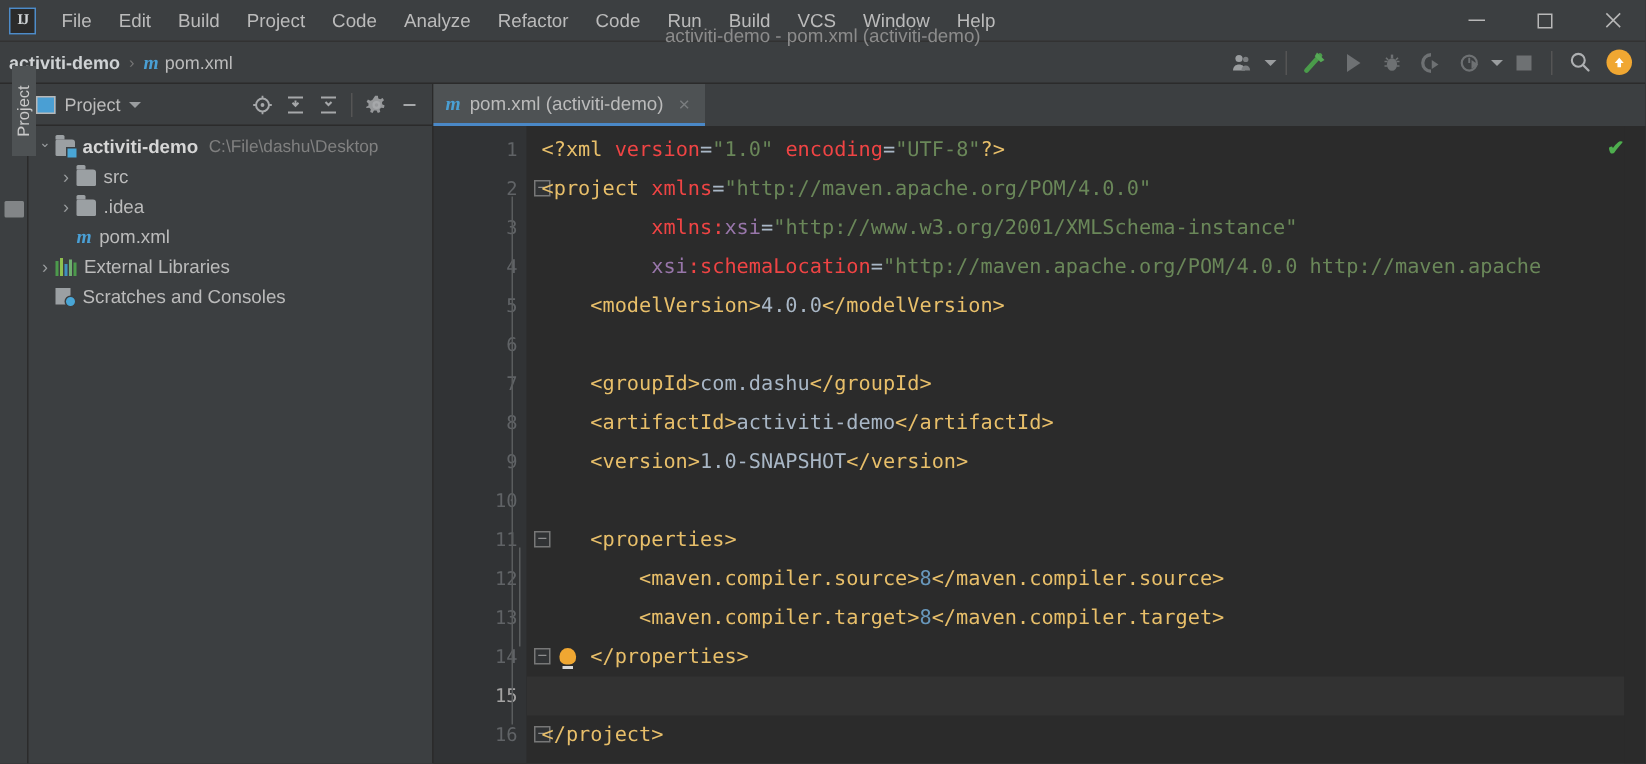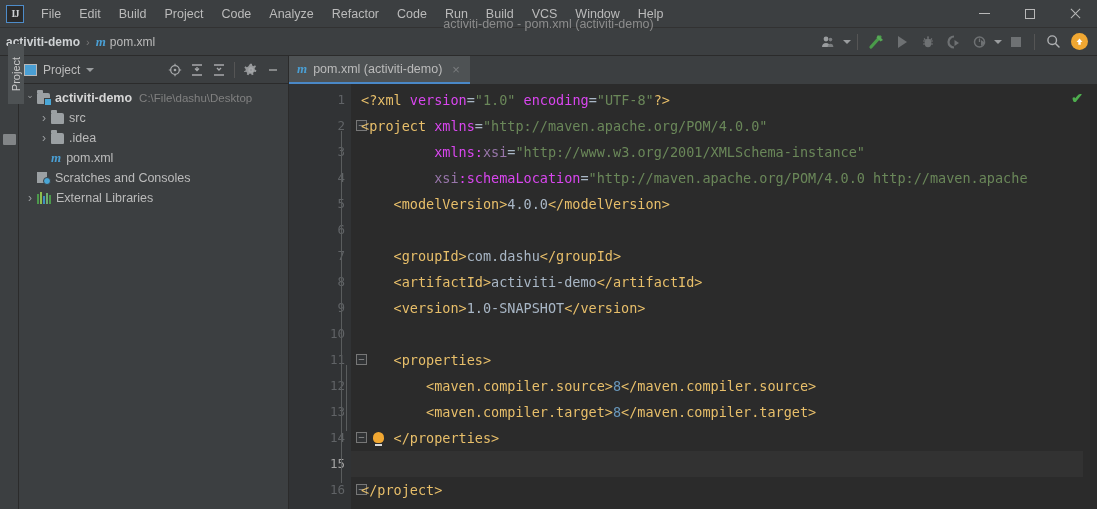--- a/index.html
+++ b/index.html
@@ -179,21 +179,21 @@
   }
   .bulb:after { content:""; position:absolute; left:2px; bottom:-3px; width:7px; height:2px; background:#d8d8d8; }
   .code {
     flex: 1; font-family: "DejaVu Sans Mono", monospace; font-size: 13.5px;
     padding-top: 3px; position: relative; white-space: pre; overflow: hidden;
     color: #a9b7c6; min-width: 0;
   }
   .cline { height: 26px; line-height: 26px; padding-left: 10px; }
   .cline.caret { background: #323232; }
   .tag { color: #e8bf6a; }
-  .attr { color: #d946ef; }
+  .attr { color: #ef4444; }
   .ns { color: #9876aa; }
   .str { color: #6a8759; }
   .txt { color: #a9b7c6; }
   .num { color: #6897bb; }
   .pi { color: #e8bf6a; text-align: right; }
   .check {
     position: absolute; right: 14px; top: 6px; color: #4eae4e;
     font-size: 14px; font-weight: bold; z-index: 3;
   }
   .scrollstrip { width: 14px; background: #2b2b2b; flex: 0 0 14px; }
@@ -374,37 +374,37 @@
             <span class="arrow closed"></span>
             <span class="folder"></span>
             <span>.idea</span>
           </div>
           <div class="trow indent1">
             <span class="arrow "></span>
             <span class="mvn-ico" style="margin-right: 5px;">m</span>
             <span>pom.xml</span>
           </div>
           <div class="trow indent0">
-            <span class="arrow "></span>
-            <span class="scratch-ico">
-              <span class="pg"></span>
-              <span class="cl"></span>
-            </span>
-            <span>Scratches and Consoles</span>
-          </div>
-          <div class="trow indent0">
             <span class="arrow closed"></span>
             <span class="libs-ico">
               <i style="background: rgb(76, 154, 76); height: 10px;"></i>
               <i style="background: rgb(143, 191, 79); height: 12px;"></i>
               <i style="background: rgb(63, 143, 191); height: 8px;"></i>
               <i style="background: rgb(111, 174, 111); height: 11px;"></i>
               <i style="background: rgb(76, 154, 76); height: 9px;"></i>
             </span>
             <span>External Libraries</span>
+          </div>
+          <div class="trow indent0">
+            <span class="arrow "></span>
+            <span class="scratch-ico">
+              <span class="pg"></span>
+              <span class="cl"></span>
+            </span>
+            <span>Scratches and Consoles</span>
           </div>
         </div>
     </div>
 
     <div class="editorarea">
       <div class="tabbar">
         <div class="etab">
           <span class="mvn-ico">m</span>
           <span>pom.xml (activiti-demo)</span>
           <span class="x">×</span>

